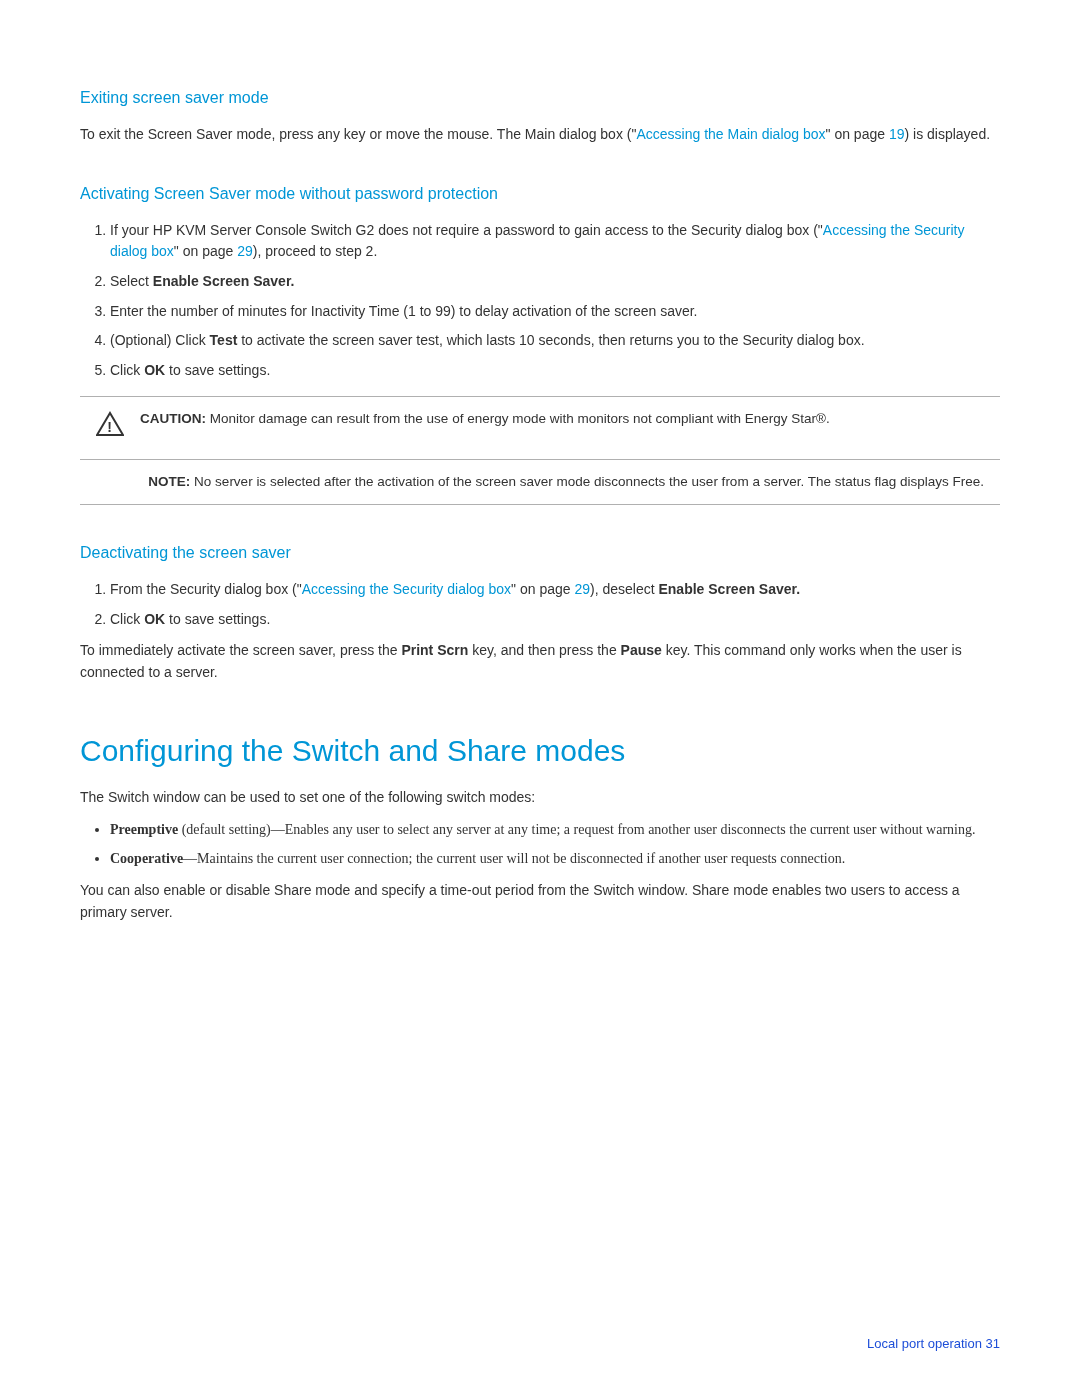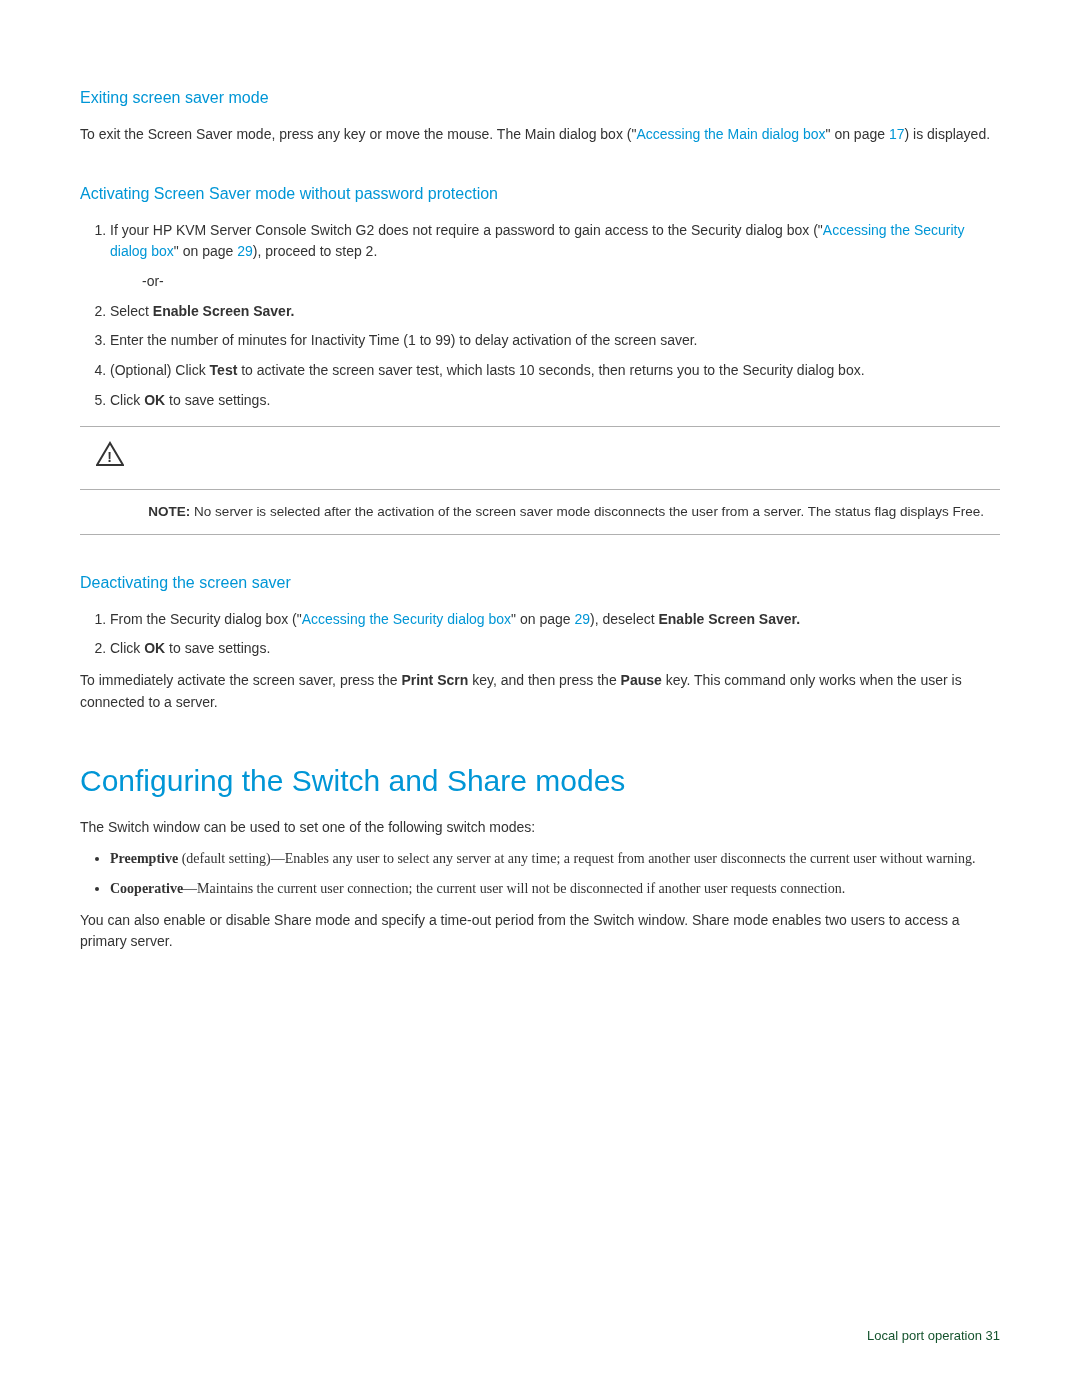--- a/index.html
+++ b/index.html
@@ -82,46 +82,45 @@
       padding: 12px 16px 12px 16px;
       margin: 0 0 14px 0;
       text-align: right;
     }
     .note-text {
       font-size: 13.5px;
       line-height: 1.5;
     }
     .footer {
       position: absolute;
-      bottom: 52px;
+      bottom: 44px;
       right: 80px;
       font-size: 13px;
-      color: #14532d;
+      color: #1d4ed8;
     }
     b, strong { font-weight: bold; }
     .indent-block {
       margin-left: 32px;
     }
   </style>
 </head>
 <body>
 
 <h2 class="section-h2">Exiting screen saver mode</h2>
 
 <p>
-  <span>To exit the Screen Saver mode, press any key or move the mouse. The Main dialog box ("</span><a class="link" href="#"><span>Accessing the Main dialog box</span></a><span>" on page <a class="link" href="#">17</a>) is displayed.</span>
+  <span>To exit the Screen Saver mode, press any key or move the mouse. The Main dialog box ("</span><a class="link" href="#"><span>Accessing the Main dialog box</span></a><span>" on page <a class="link" href="#">19</a>) is displayed.</span>
 </p>
 
 <h2 class="section-h2">Activating Screen Saver mode without password protection</h2>
 
 <ol>
   <li>
     <span>If your HP KVM Server Console Switch G2 does not require a password to gain access to the Security dialog box ("</span><a class="link" href="#"><span>Accessing the Security dialog box</span></a><span>" on page <a class="link" href="#">29</a>), proceed to step 2.</span>
 
-    <div class="or-block indent-block">-or-</div>
 
   </li>
   <li>
     Select <strong>Enable Screen Saver.</strong>
   </li>
   <li>
     Enter the number of minutes for Inactivity Time (1 to 99) to delay activation of the screen saver.
   </li>
   <li>
     (Optional) Click <strong>Test</strong> to activate the screen saver test, which lasts 10 seconds, then returns you to the Security dialog box.
@@ -130,20 +129,24 @@
     Click <strong>OK</strong> to save settings.
   </li>
 </ol>
 
 <div class="caution-box">
   <div class="caution-icon">
     <svg width="28" height="28" viewBox="0 0 28 28" fill="none" xmlns="http://www.w3.org/2000/svg">
       <polygon points="14,3 27,25 1,25" fill="none" stroke="#333" stroke-width="2"></polygon>
       <text x="13.5" y="22" font-size="14" fill="#333" font-family="Arial" font-weight="bold" text-anchor="middle">!</text>
     </svg>
+  </div>
+  <div class="caution-text">
+    <strong>CAUTION:</strong>
+    <span>Monitor damage can result from the use of energy mode with monitors not compliant with Energy Star®.</span>
   </div>
 </div>
 
 <div class="note-box">
   <div class="note-text">
     <strong>NOTE:</strong>
     <span>No server is selected after the activation of the screen saver mode disconnects the user from a server. The status flag displays Free.</span>
   </div>
 </div>
 

